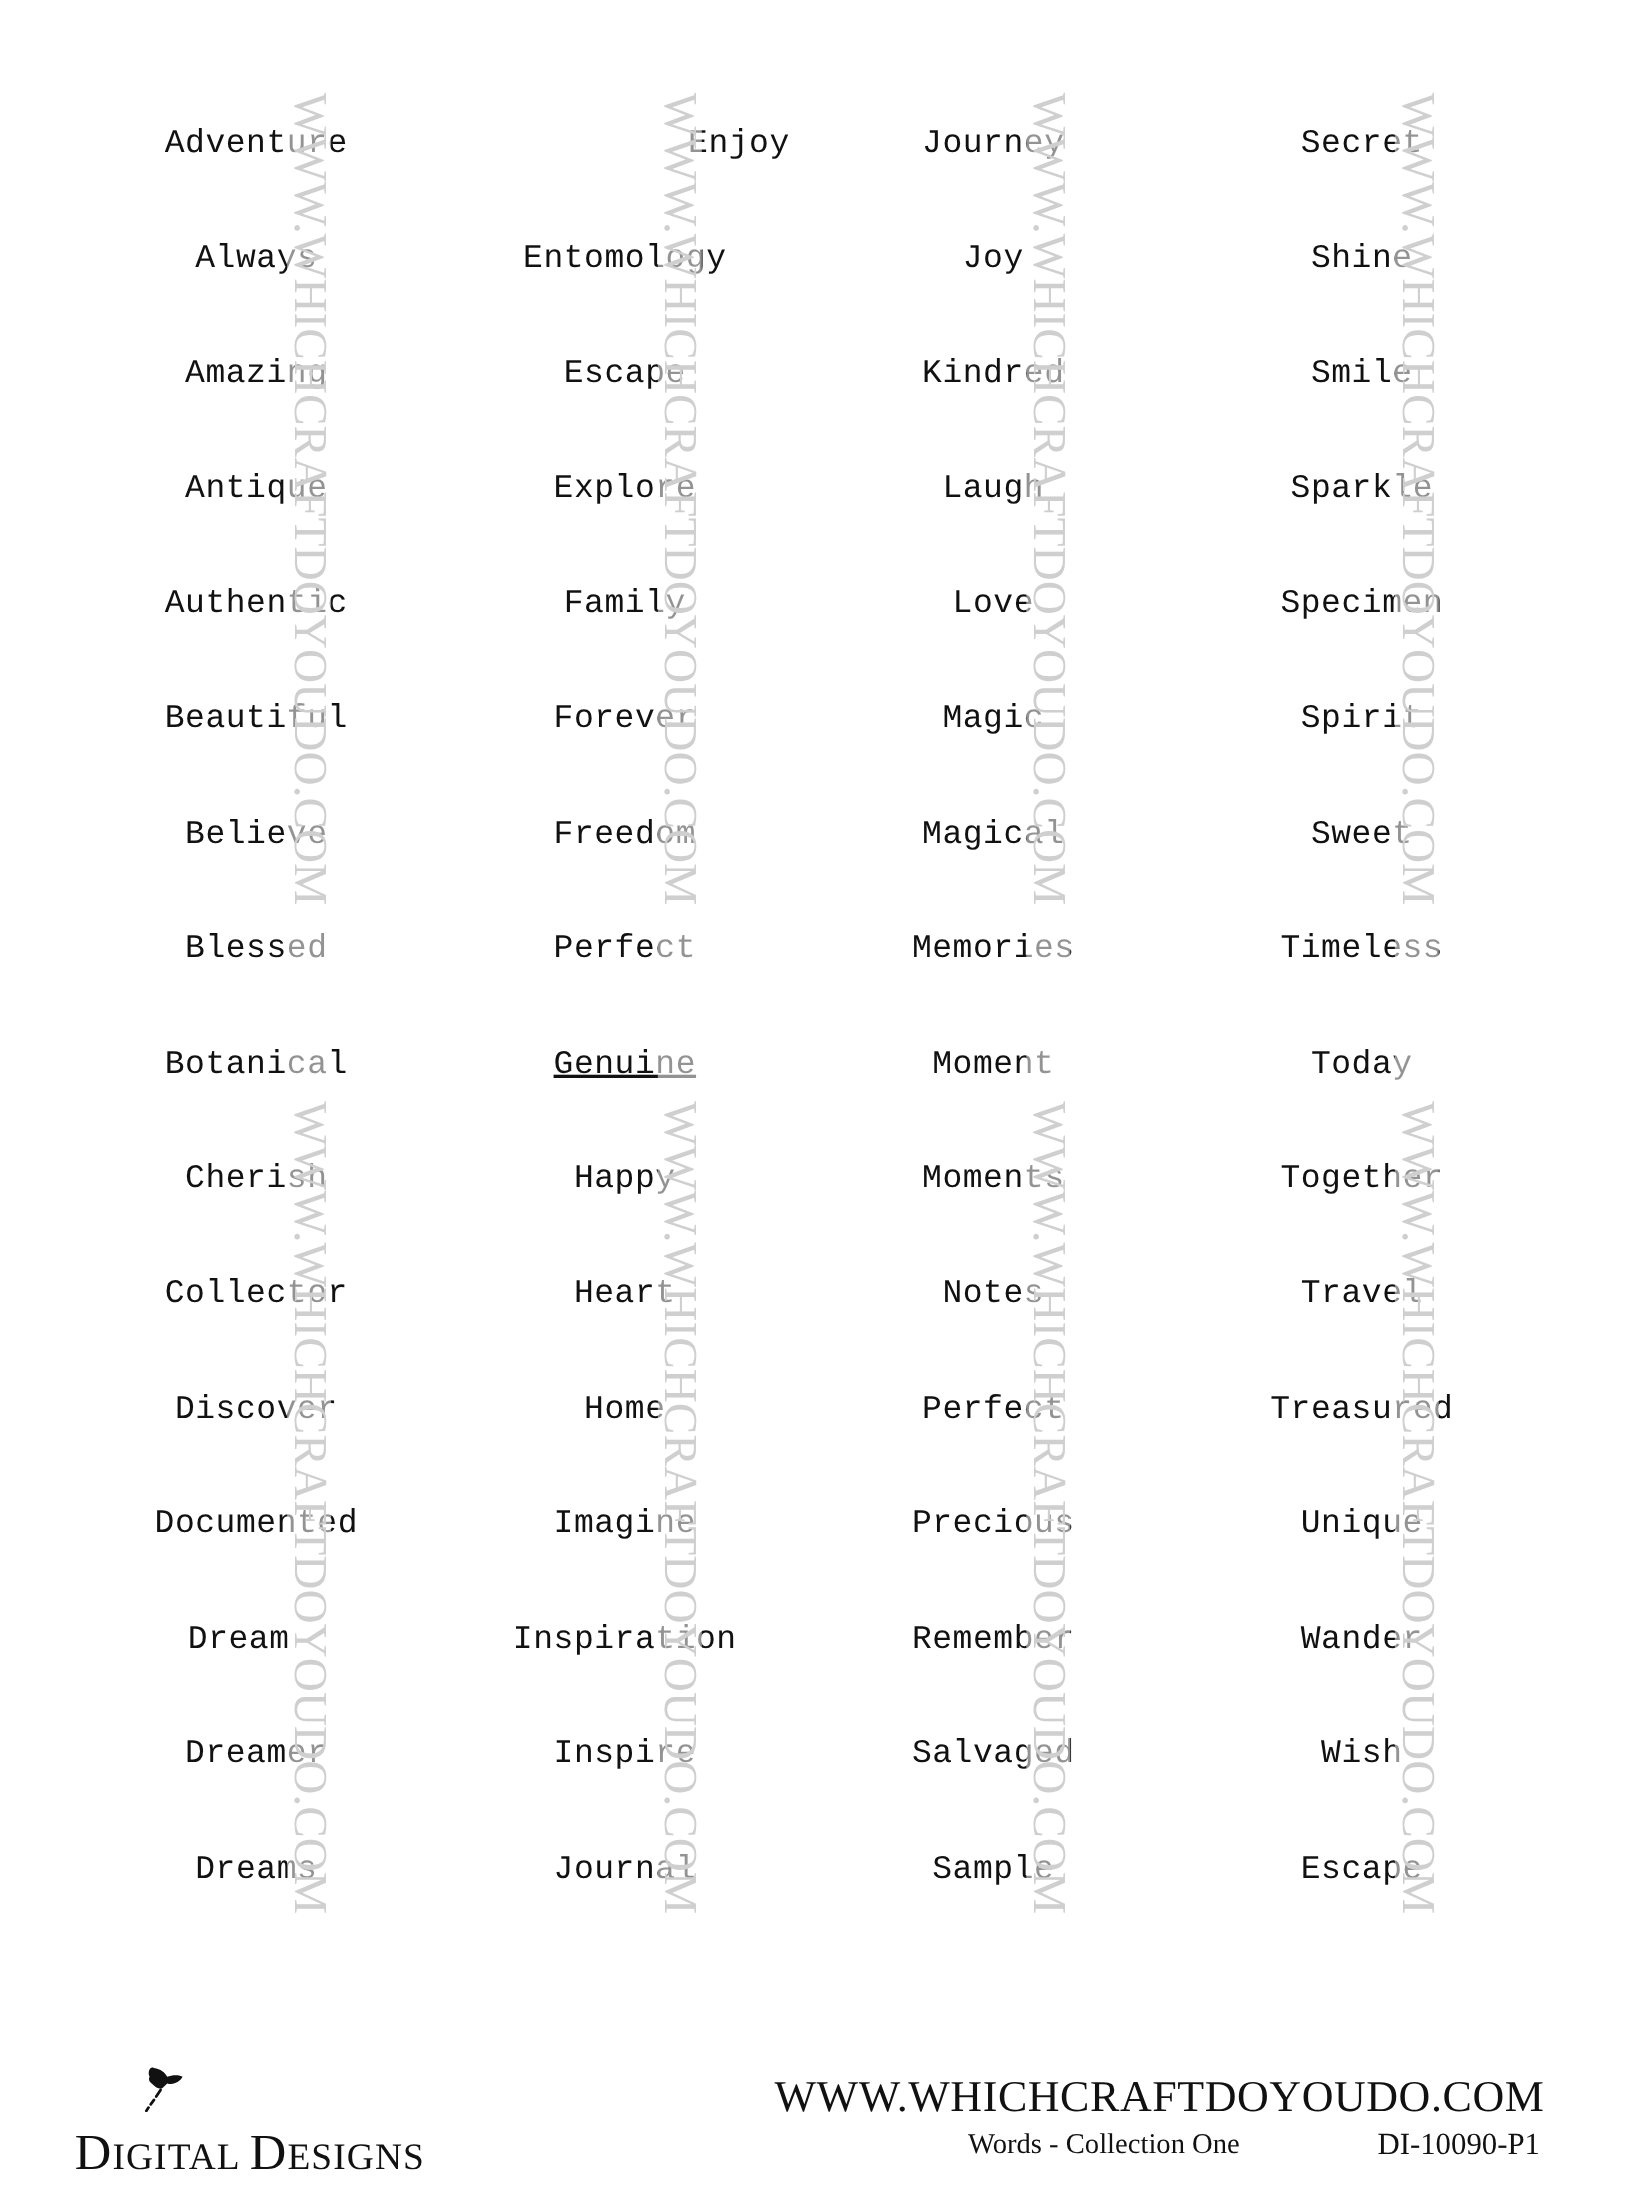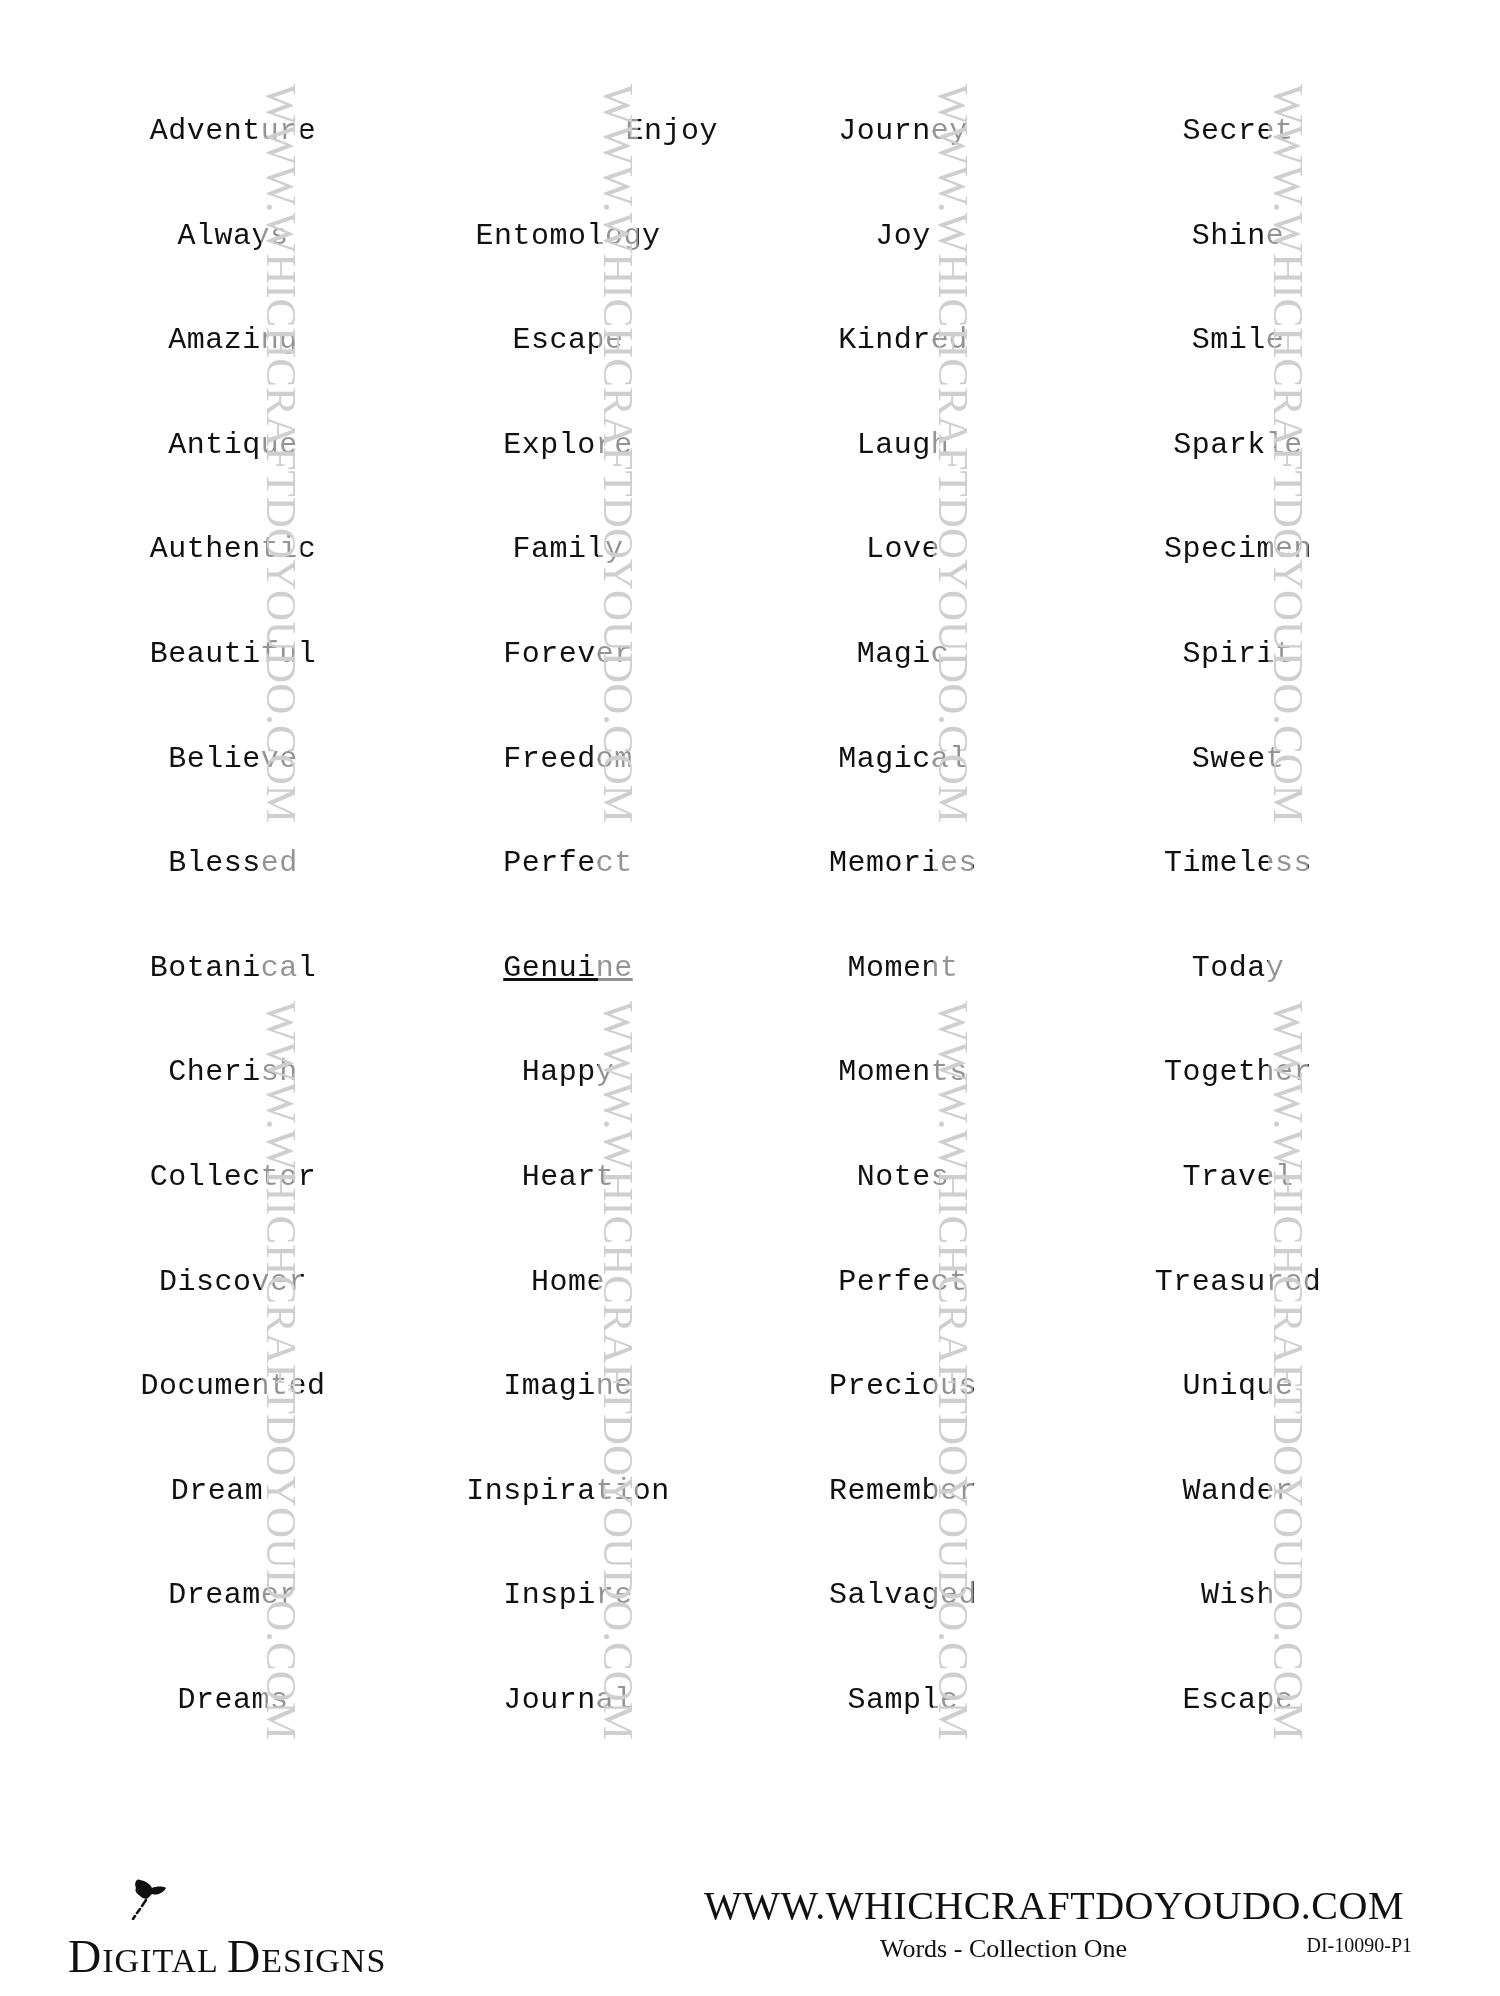--- a/index.html
+++ b/index.html
@@ -83,23 +83,23 @@
   .collection {
     position: absolute;
     left: 880px; top: 1934px;
     font-family: "Liberation Serif", "DejaVu Serif", serif;
     font-size: 26px;
     color: #111;
     white-space: nowrap;
   }
   .sku {
     position: absolute;
-    right: 88px; top: 1934px;
-    font-family: "Liberation Serif", "DejaVu Serif", serif;
-    font-size: 20px;
+    right: 100px; top: 1934px;
+    font-family: "Liberation Serif", "DejaVu Serif", serif;
+    font-size: 28px;
     color: #111;
     white-space: nowrap;
   }
 </style>
 </head>
 <body>
 
 <div class="grid" id="grid">
     <div class="word" style="left: 233px; top: 114px;">Adventure</div>
     <div class="word" style="left: 233px; top: 218.6px;">Always</div>

